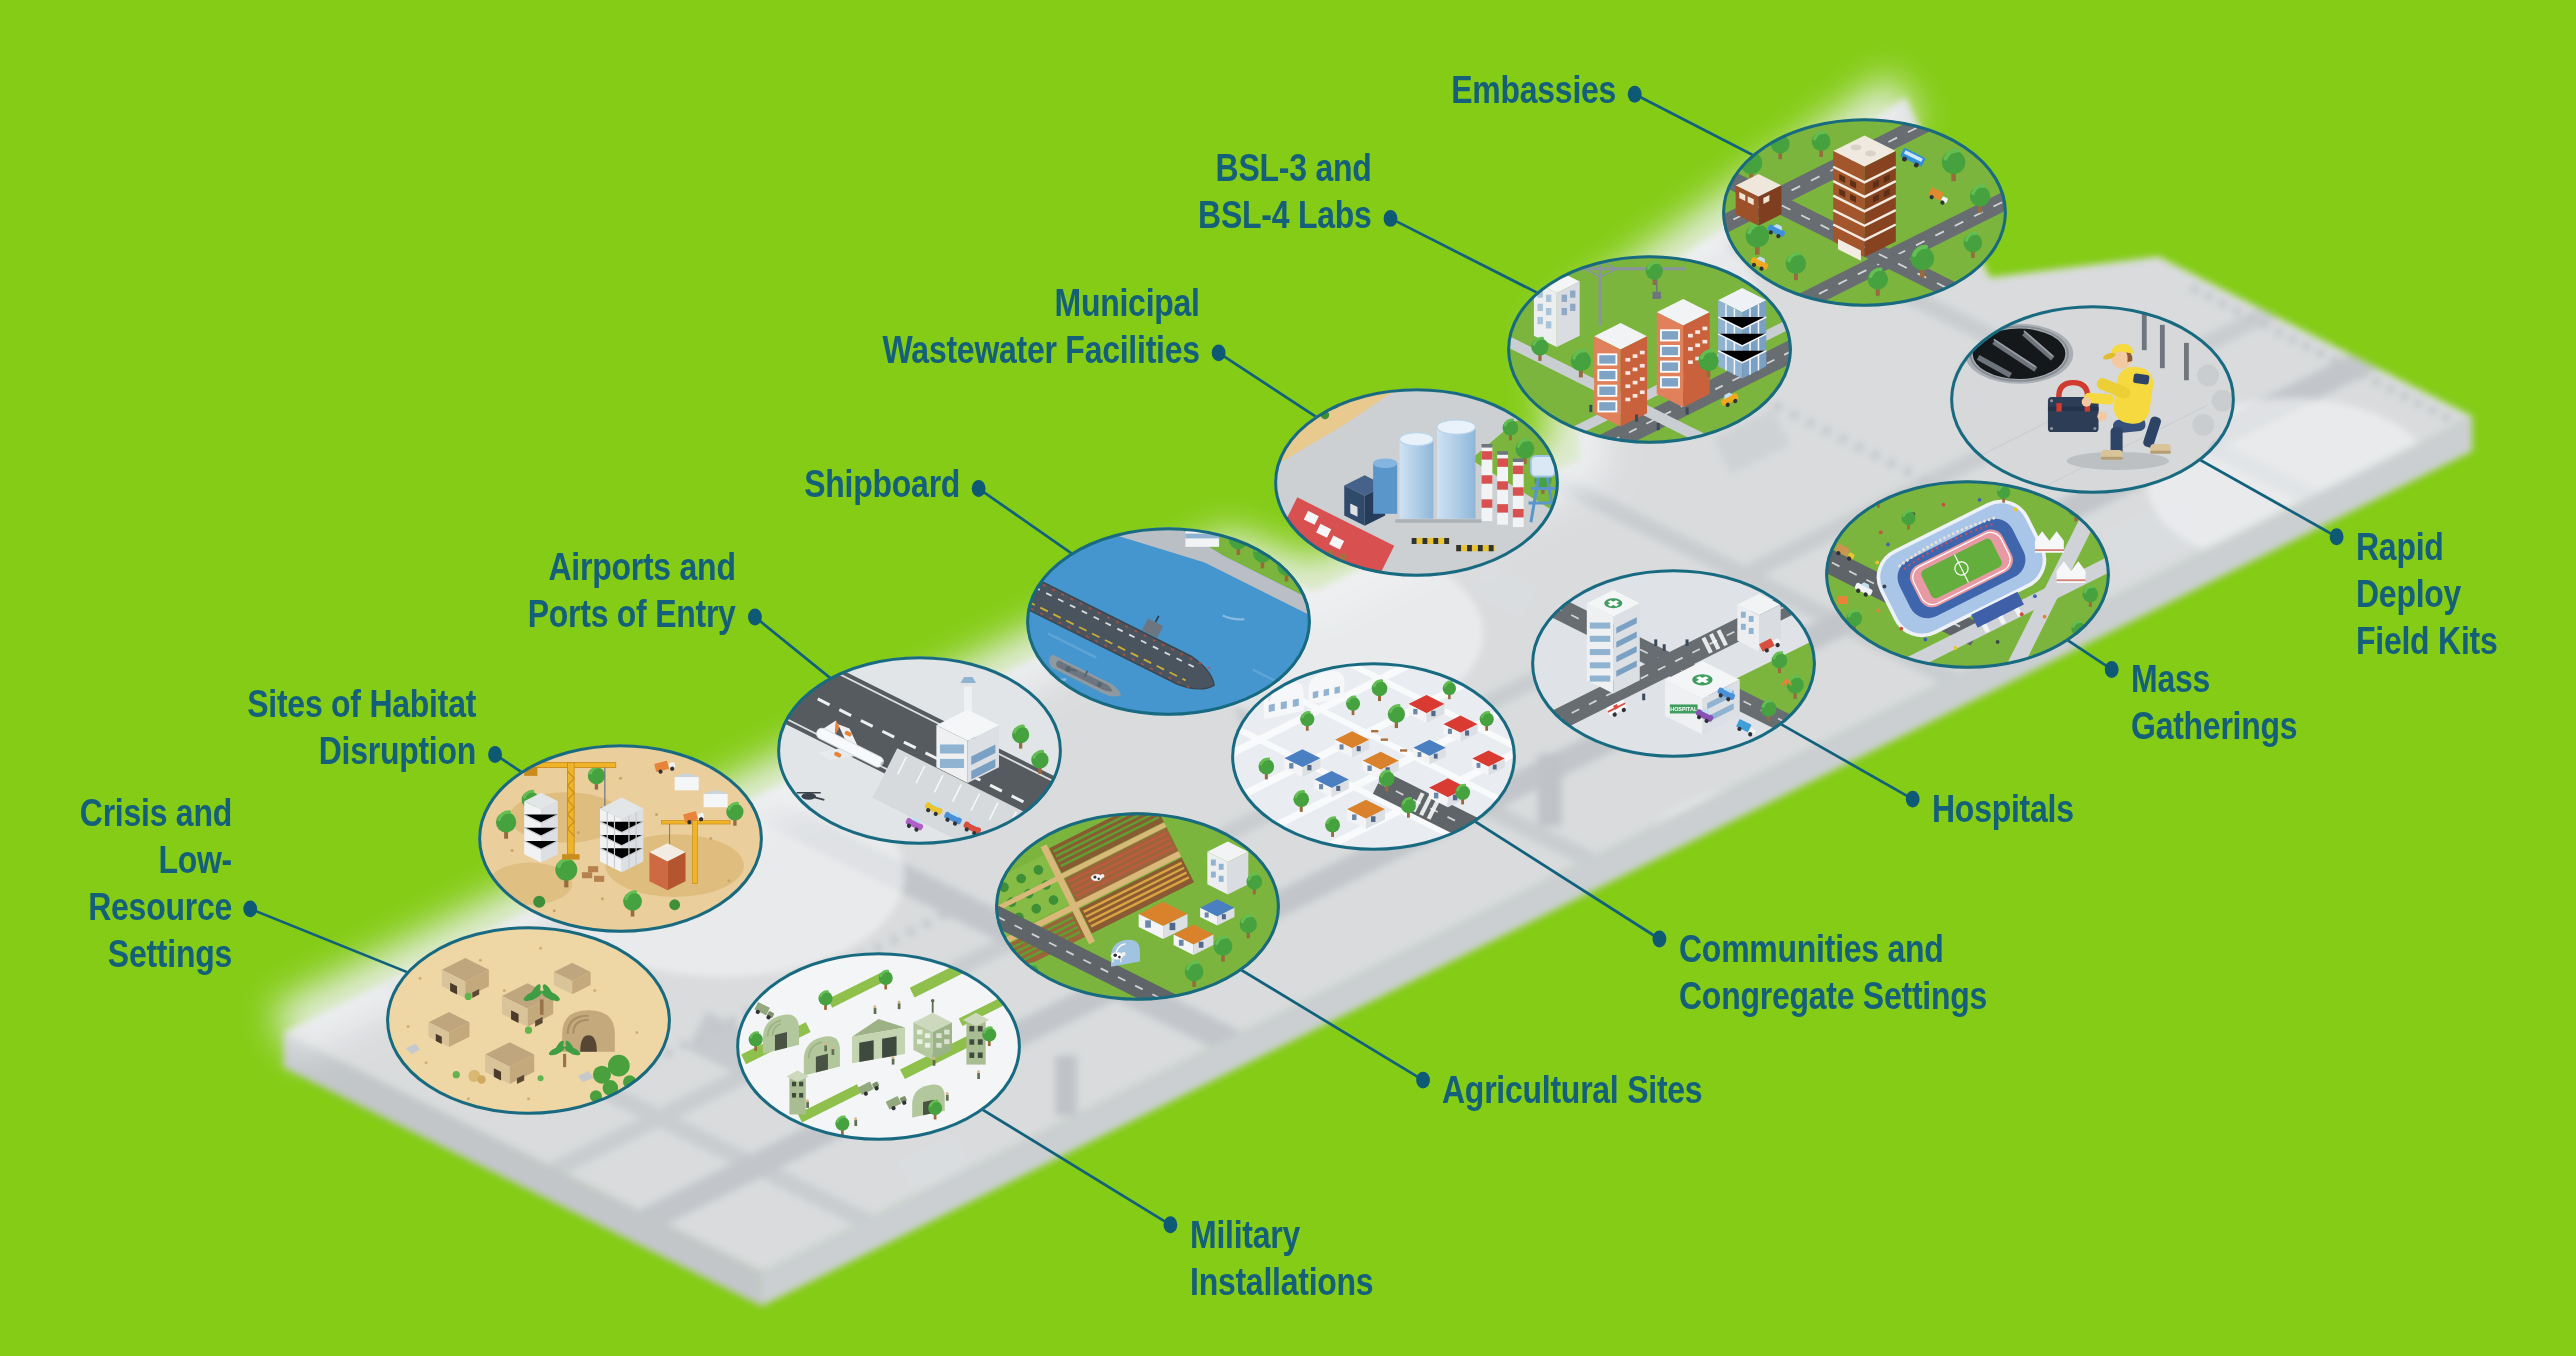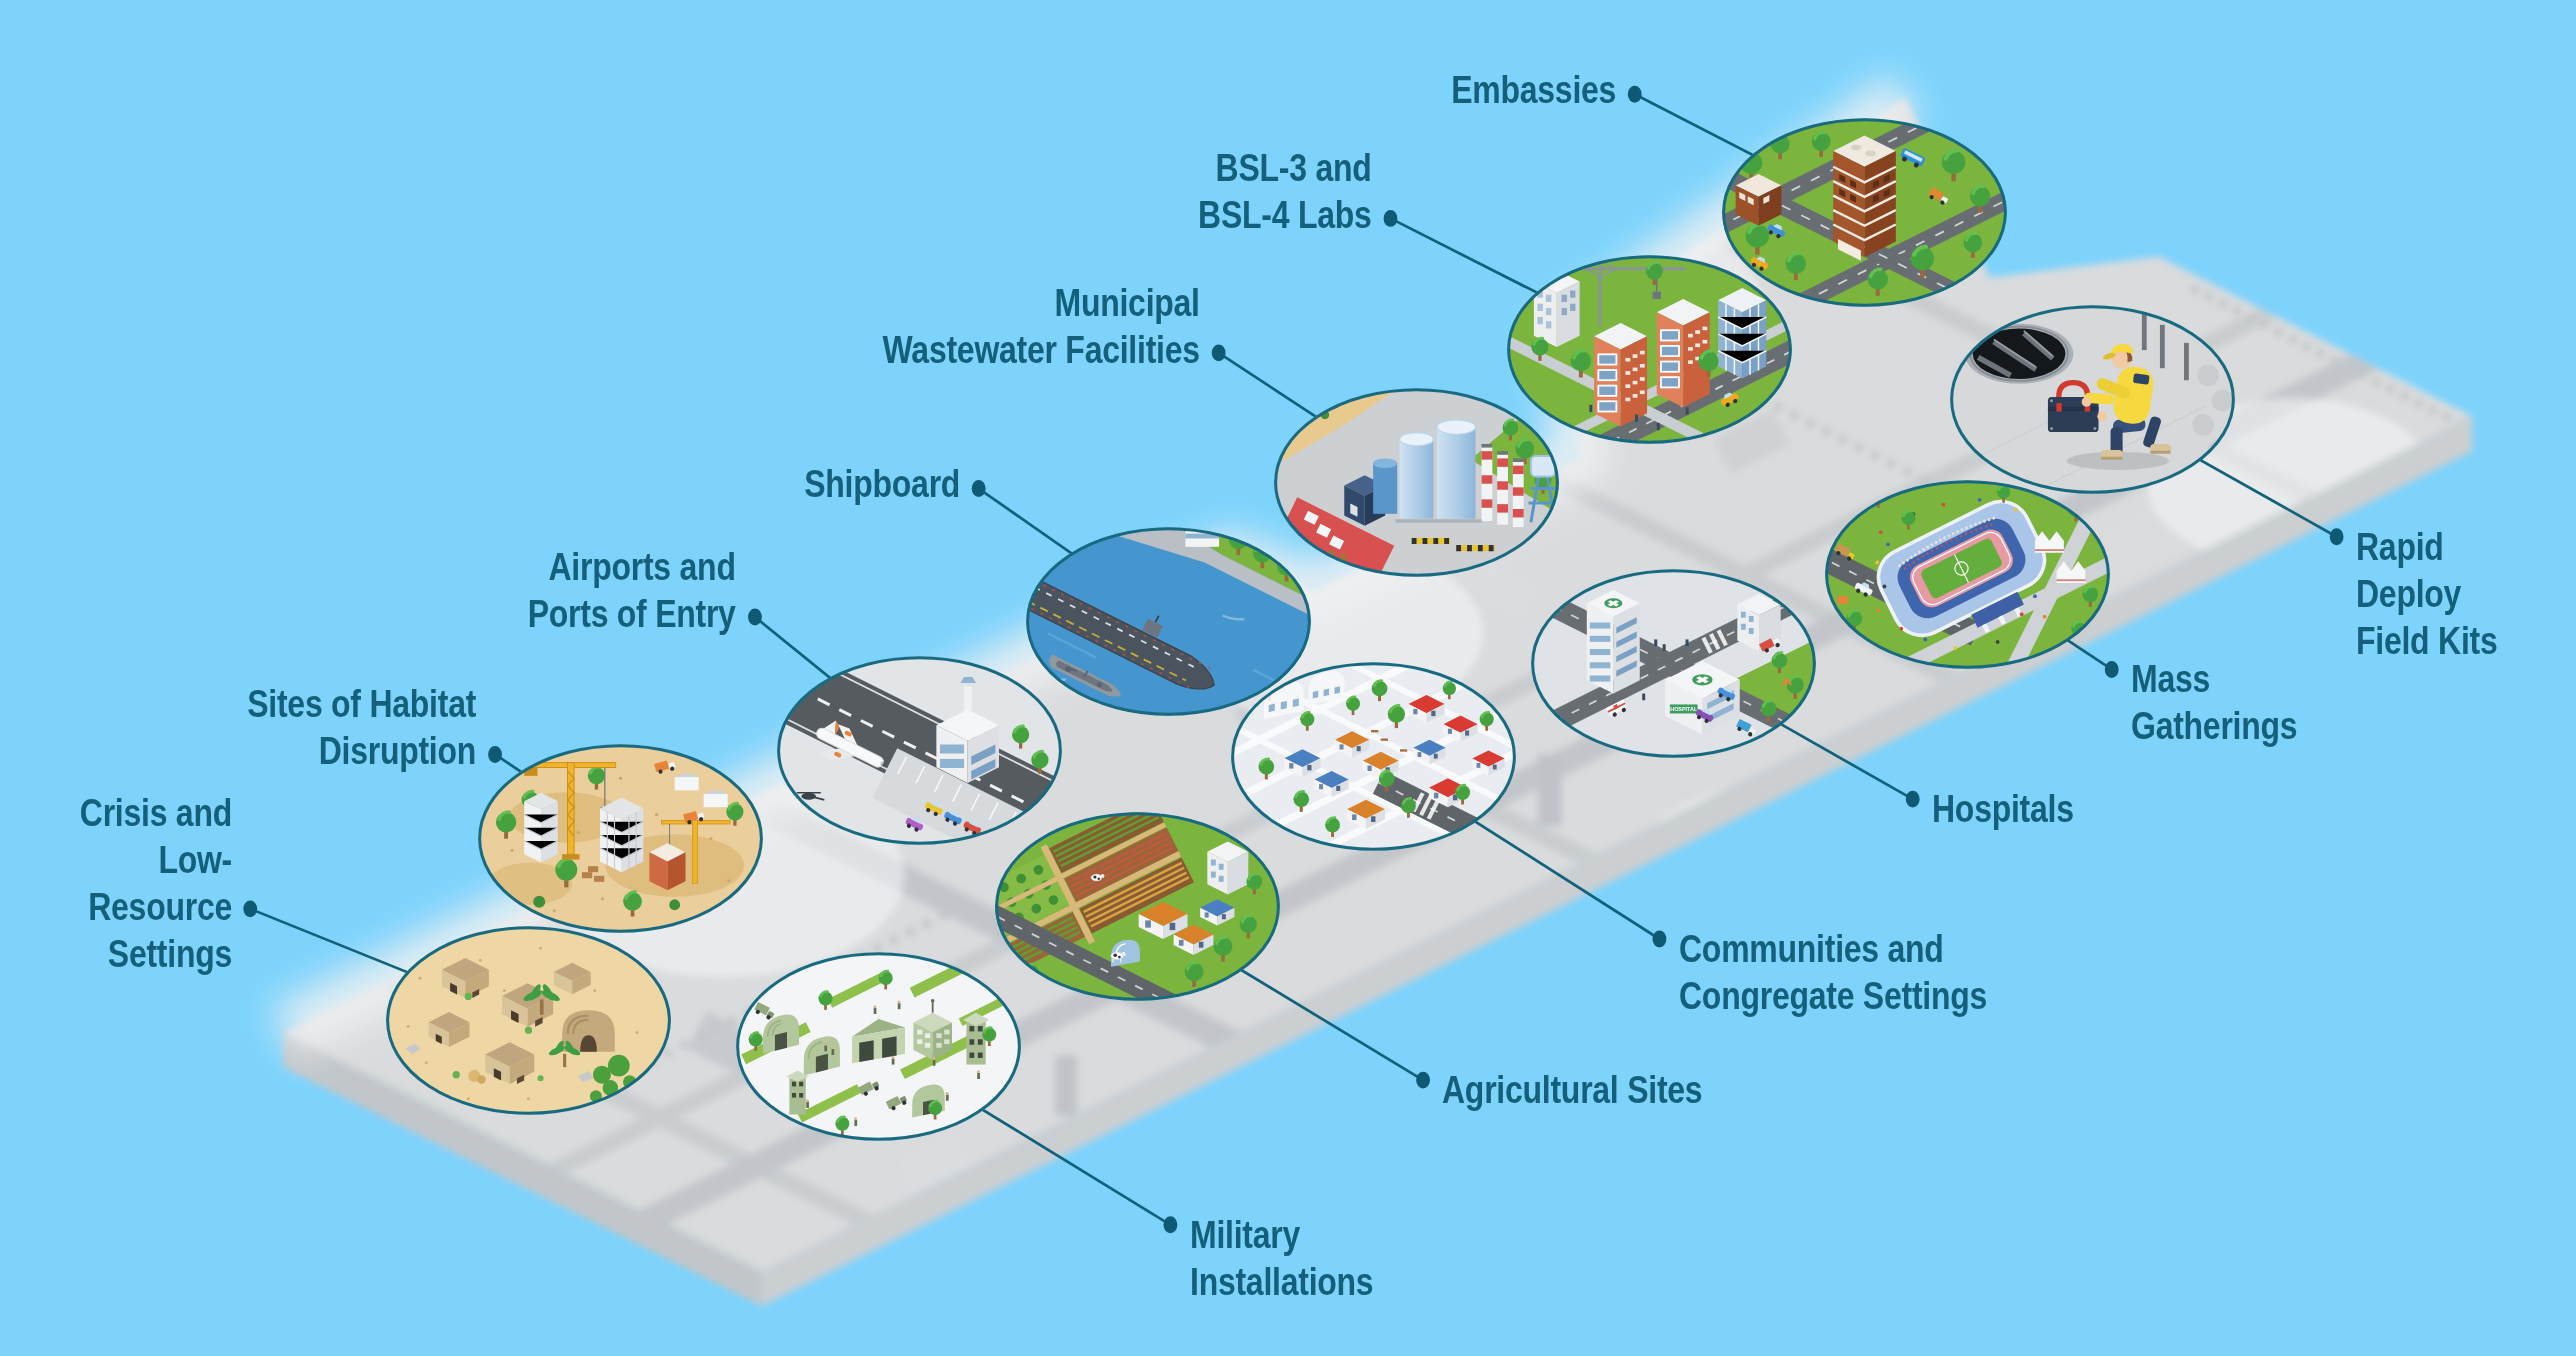--- a/index.html
+++ b/index.html
@@ -1,16 +1,16 @@
 <!DOCTYPE html>
 <html style="font-size:9.6px"><head>
 <meta charset="utf-8">
 <style>
   html,body{margin:0;padding:0;background:#eff1f3;}
-  #stage{position:relative;width:2576px;height:1357px;overflow:hidden;background:#7dd3fc;
+  #stage{position:relative;width:2576px;height:1357px;overflow:hidden;background:#84cc16;
          font-family:"Liberation Sans","DejaVu Sans",sans-serif;}
   .layer{position:absolute;left:0;top:0;}
   .vignette{position:absolute;width:289px;height:193px;}
   .vignette svg{width:100%;height:100%;display:block;}
   .lbl{position:absolute;font-weight:700;font-size:39px;line-height:47px;color:#14607a;
        letter-spacing:-0.3px;white-space:pre-line;}
   .lbl-r{text-align:right;transform:scaleX(.82);transform-origin:100% 0;}
   .lbl-l{text-align:left;transform:scaleX(.82);transform-origin:0 0;}
 </style>
 </head>

